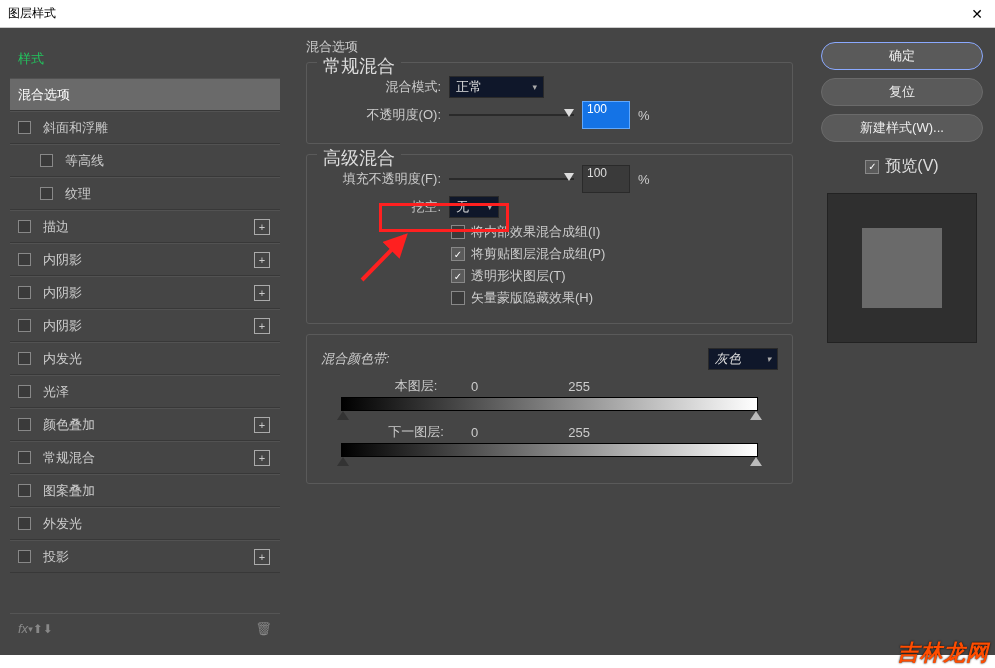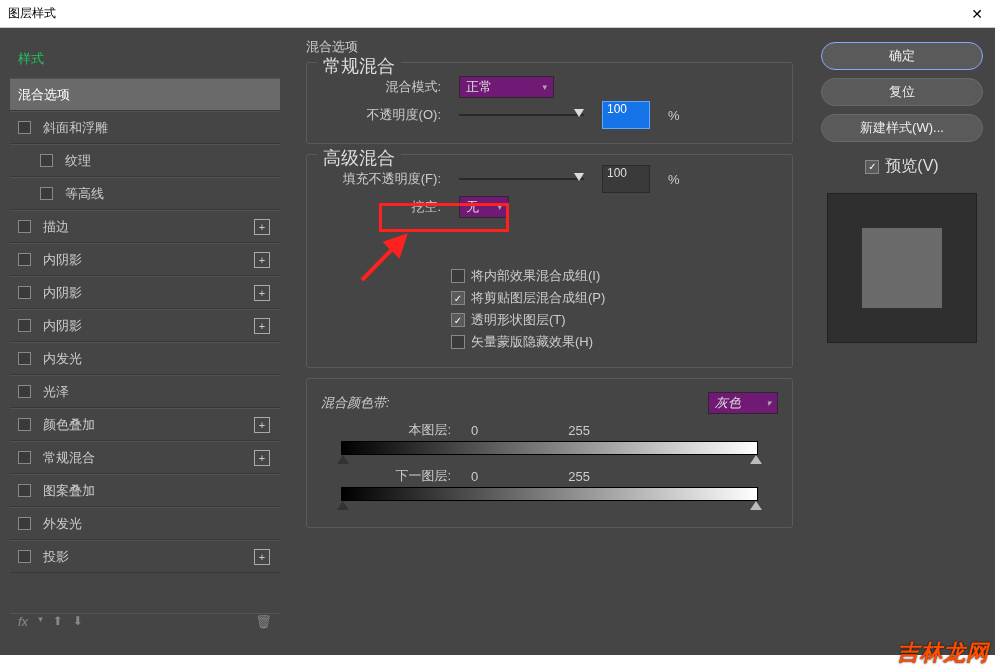--- a/index.html
+++ b/index.html
@@ -10,61 +10,61 @@
 .close-x { width: 20px; height: 20px; display: flex; align-items: center; justify-content: center; font-size: 14px; color: #000; cursor: pointer; }
 .body { display: flex; height: calc(100% - 28px); }
 .sidebar { width: 290px; padding: 12px 10px; background: #454545; display: flex; flex-direction: column; }
 .sidebar-title { color: #22c55e; font-size: 13px; padding: 10px 8px; }
 .style-list { flex: 1; }
 .style-item { display: flex; align-items: center; height: 33px; padding: 0 8px; border-bottom: 1px solid #383838; border-top: 1px solid #525252; color: #ccc; font-size: 13px; position: relative; }
 .style-item.selected { background: #6a6a6a; color: #fff; }
 .style-item .cb { width: 13px; height: 13px; border: 1px solid #888; margin-right: 12px; background: #3a3a3a; }
 .style-item.indent { padding-left: 30px; }
 .style-item .plus { position: absolute; right: 10px; width: 16px; height: 16px; border: 1px solid #aaa; display: flex; align-items: center; justify-content: center; font-size: 11px; color: #ccc; }
-.sidebar-footer { height: 30px; display: flex; align-items: flex-start; padding: 0 8px; gap: 10px; color: #888; border-top: 1px solid #555; }
+.sidebar-footer { height: 30px; display: flex; align-items: center; padding: 0 8px; color: #888; border-top: 1px solid #555; }
 .fx-label { font-style: italic; font-size: 13px; }
 .arrow { font-size: 12px; }
 .trash { margin-left: auto; font-size: 13px; }
 
 .main { flex: 1; padding: 10px 16px; color: #ccc; font-size: 13px; position: relative; }
 .fieldset { border: 1px solid #5a5a5a; border-radius: 3px; padding: 10px 14px 14px; margin-bottom: 10px; position: relative; }
 .legend { position: absolute; top: -9px; left: 10px; background: #454545; padding: 0 6px; font-size: 18px; color: #ddd; }
-.row { display: flex; align-items: center; height: 28px; gap: 18px; }
+.row { display: flex; align-items: center; height: 28px; gap: 8px; }
 .row-label { width: 120px; text-align: right; color: #ccc; }
-.select { background: #701a75; border: 1px solid #2a2a2a; color: #ddd; height: 22px; min-width: 95px; display: flex; align-items: center; padding: 0 6px; justify-content: space-between; gap: 10px;}
+.select { background: #0f172a; border: 1px solid #2a2a2a; color: #ddd; height: 22px; min-width: 95px; display: flex; align-items: center; padding: 0 6px; justify-content: space-between; gap: 10px;}
 .select .caret { font-size: 9px; color: #aaa; }
 .slider-track { flex: 1; height: 2px; background: #2a2a2a; max-width: 125px; position: relative; }
 .slider-thumb { position: absolute; right: 0; top: -5px; width: 0; height: 0; border-left: 5px solid transparent; border-right: 5px solid transparent; border-top: 8px solid #ddd; }
 .num-input { width: 48px; height: 28px; background: #3a3a3a; border: 1px solid #2a2a2a; color: #ddd; padding: 0 4px; font-size: 12px; text-align: left; }
 .num-input.sel { background: #1473e6; color: #fff; border: 1px solid #5fa8ff; }
 .pct { color: #ccc; }
 .chk { width: 14px; height: 14px; border: 1px solid #888; background: #3a3a3a; display: inline-flex; align-items: center; justify-content: center; font-size: 10px; color: #fff; }
 .chk.on { background: #5a5a5a; }
 .chk.on::after { content: "✓"; }
 .channels { display: flex; align-items: center; gap: 8px; }
 .hl-box { position: absolute; border: 3px solid #ff2020; pointer-events: none; }
 .arrow-annot { position: absolute; pointer-events: none; }
 
 .blend-band { margin-top: 4px; }
 .band-row { display: flex; align-items: center; gap: 20px; margin: 4px 0 2px; padding-left: 60px;}
-.band-label { width: 70px; text-align: right; }
+.band-label { width: 70px; text-align: center; }
 .gradient { height: 14px; background: linear-gradient(to right, #000, #fff); border: 1px solid #000; margin: 0 20px 2px; position: relative; }
 .tri { position: absolute; width: 0; height: 0; border-left: 6px solid transparent; border-right: 6px solid transparent; }
 .tri.up { border-bottom: 9px solid #bbb; bottom: -10px; }
 .tri.dark { border-top-color: #333; border-bottom-color: #333; }
 
 .right-col { width: 186px; padding: 14px 12px; display: flex; flex-direction: column; gap: 8px; }
 .btn { height: 28px; background: #5a5a5a; border: 1px solid #6a6a6a; border-radius: 14px; color: #eee; font-size: 13px; display: flex; align-items: center; justify-content: center; cursor: pointer; }
 .btn.primary { border: 1px solid #8aa9ff; }
 .preview-row { display: flex; align-items: center; justify-content: center; gap: 6px; margin-top: 6px; color: #ddd; }
 .preview-box { width: 150px; height: 150px; background: #2f2f2f; border: 1px solid #222; margin-top: 8px; display: flex; align-items: center; justify-content: center; align-self: center;}
 .preview-inner { width: 80px; height: 80px; background: #6a6a6a; }
 
 .watermark { position: absolute; right: 6px; bottom: 0; color: #ff4d00; font-size: 22px; font-weight: bold; font-style: italic; text-shadow: 0 0 2px #000; letter-spacing: 1px;}
-.chk-row-list { padding-left: 130px; margin-top: 44px; }
+.chk-row-list { padding-left: 130px; }
 .chk-row-list .row { height: 22px; }
 .adv-opts label { display: flex; align-items: center; gap: 6px; }
 </style>
 </head>
 <body>
 
 <div class="dialog">
   <div class="titlebar">
     <span class="titlebar-title">图层样式</span>
     <div class="close-x">✕</div>
@@ -76,25 +76,25 @@
       <div class="style-list" id="style-list">
           <div class="style-item selected">
             <span>混合选项</span>
           </div>
           <div class="style-item">
             <span class="cb"></span>
             <span>斜面和浮雕</span>
           </div>
           <div class="style-item indent">
             <span class="cb"></span>
+            <span>等高线</span>
+          </div>
+          <div class="style-item indent">
+            <span class="cb"></span>
             <span>纹理</span>
-          </div>
-          <div class="style-item indent">
-            <span class="cb"></span>
-            <span>等高线</span>
           </div>
           <div class="style-item">
             <span class="cb"></span>
             <span>描边</span>
             <span class="plus">+</span>
           </div>
           <div class="style-item">
             <span class="cb"></span>
             <span>内阴影</span>
             <span class="plus">+</span>

